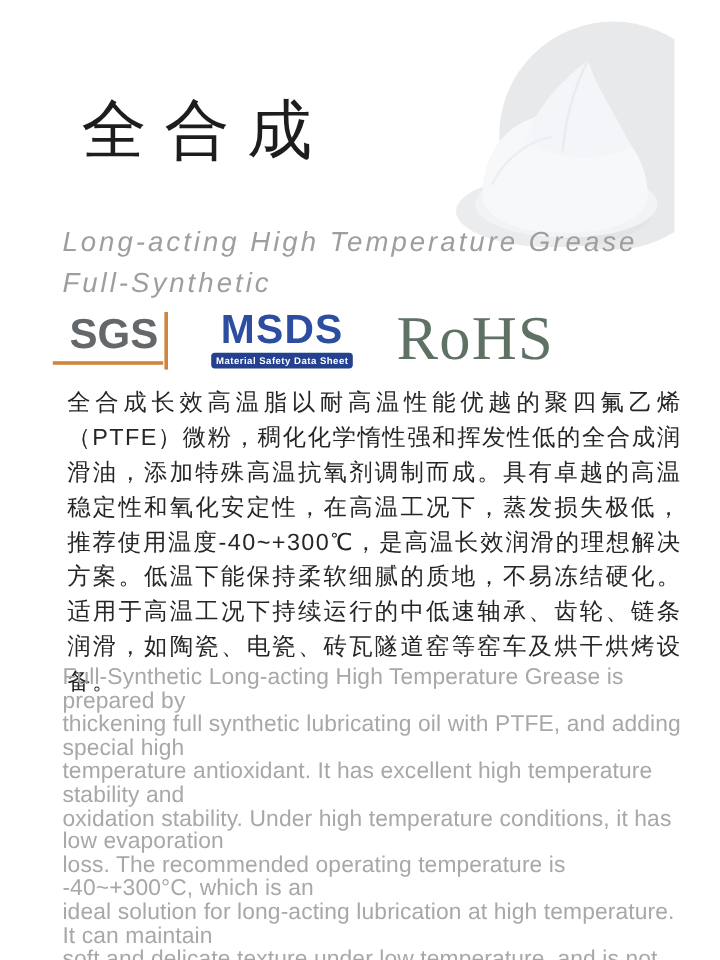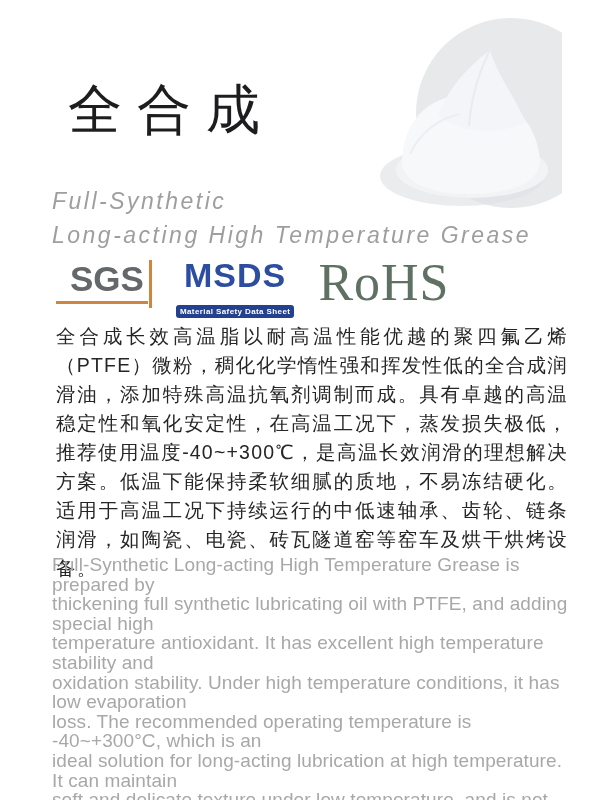--- a/index.html
+++ b/index.html
@@ -18,30 +18,30 @@
   }
   .title-red{
     position:absolute;left:52px;top:106px;margin:0;
     font-size:58px;font-weight:800;color:#d23a2e;letter-spacing:9px;line-height:64px;
   }
   .subtitle{
     position:absolute;left:52px;top:184px;
     font-size:23px;font-style:italic;color:#9e9e9e;letter-spacing:2.5px;line-height:34px;
   }
   
-  .certs{position:absolute;left:64px;top:258px;display:flex;align-items:flex-start;gap:24px;height:54px;}
+  .certs{position:absolute;left:52px;top:258px;display:flex;align-items:flex-start;gap:36px;height:54px;}
   .sgs{position:relative;padding:2px 8px 8px 6px;}
   .sgs-text{font-size:35px;font-weight:800;color:#64686b;letter-spacing:0px;line-height:38px;}
   .sgs-hline{position:absolute;left:-8px;bottom:2px;width:92px;height:3px;background:#cd853f;}
   .sgs-vline{position:absolute;right:0px;top:2px;width:3px;height:48px;background:#cd853f;}
   .msds{display:flex;flex-direction:column;align-items:center;margin-top:1px;}
   .msds-text{font-size:34px;font-weight:800;color:#2d4da0;letter-spacing:1px;line-height:33px;}
   .msds-banner{
     background:#24418f;color:#ffffff;font-size:8px;font-weight:700;letter-spacing:0.4px;
-    padding:2px 4px;border-radius:3px;white-space:nowrap;margin-top:13px;
+    padding:2px 4px;border-radius:3px;white-space:nowrap;margin-top:2px;
   }
   .rohs{
     font-family:"Liberation Serif", serif;font-size:52px;font-weight:400;
     color:#5e7163;line-height:46px;letter-spacing:1px;margin-top:2px;
   }
   
   .desc-cn{
     position:absolute;left:52px;top:318px;width:512px;margin:4px;
     font-size:19.5px;line-height:29px;color:#262626;text-align:justify;
     letter-spacing:1.2px;
@@ -64,22 +64,22 @@
       <path d="M 52 150 C 52 110, 75 82, 118 80 C 165 82, 188 112, 190 148 C 188 170, 160 180, 118 180 C 80 180, 54 168, 52 150 Z" fill="#f7f8fa"></path>
       <path d="M 88 102 C 100 70, 120 52, 140 36 C 146 58, 166 86, 176 108 C 150 122, 112 120, 88 102 Z" fill="#f4f5f8"></path>
       <path d="M 140 36 C 128 60, 121 86, 119 112" fill="none" stroke="#e9ebee" stroke-width="2"></path>
       <path d="M 60 140 C 70 118, 90 104, 110 100" fill="none" stroke="#eceef1" stroke-width="2"></path>
     </svg>
   </div>
 
   <h1 class="title-black">全合成</h1>
 
   <div class="subtitle">
+    <div>Long-acting High Temperature Grease</div>
     <div>Full-Synthetic</div>
-    <div>Long-acting High Temperature Grease</div>
   </div>
 
   <div class="certs">
     <div class="sgs">
       <span class="sgs-text">SGS</span>
       <span class="sgs-hline"></span>
       <span class="sgs-vline"></span>
     </div>
     <div class="msds">
       <div class="msds-text">MSDS</div>

